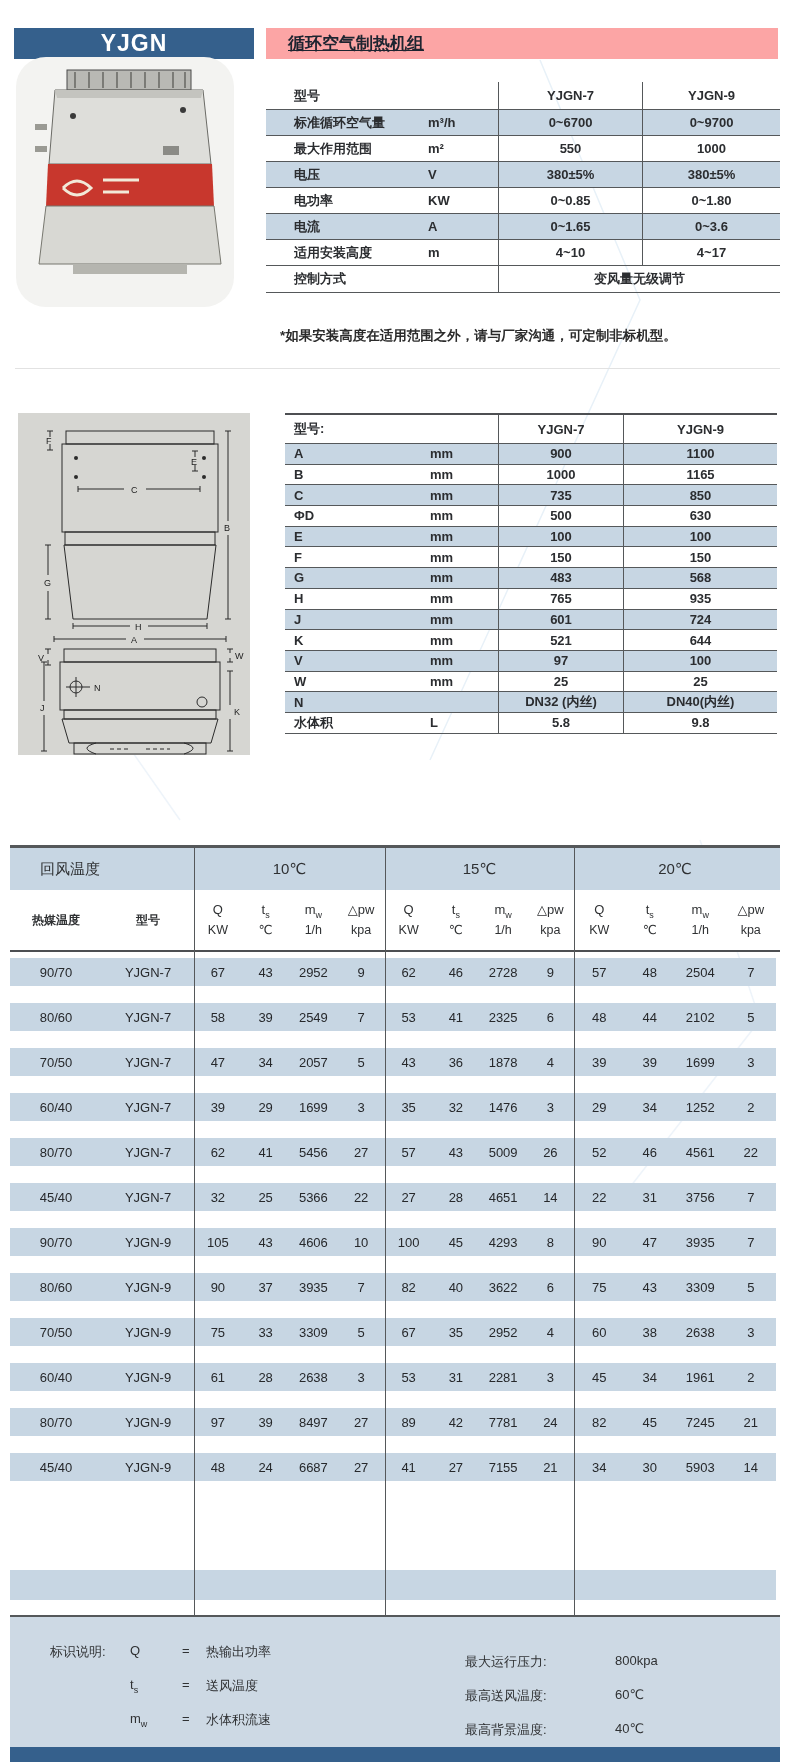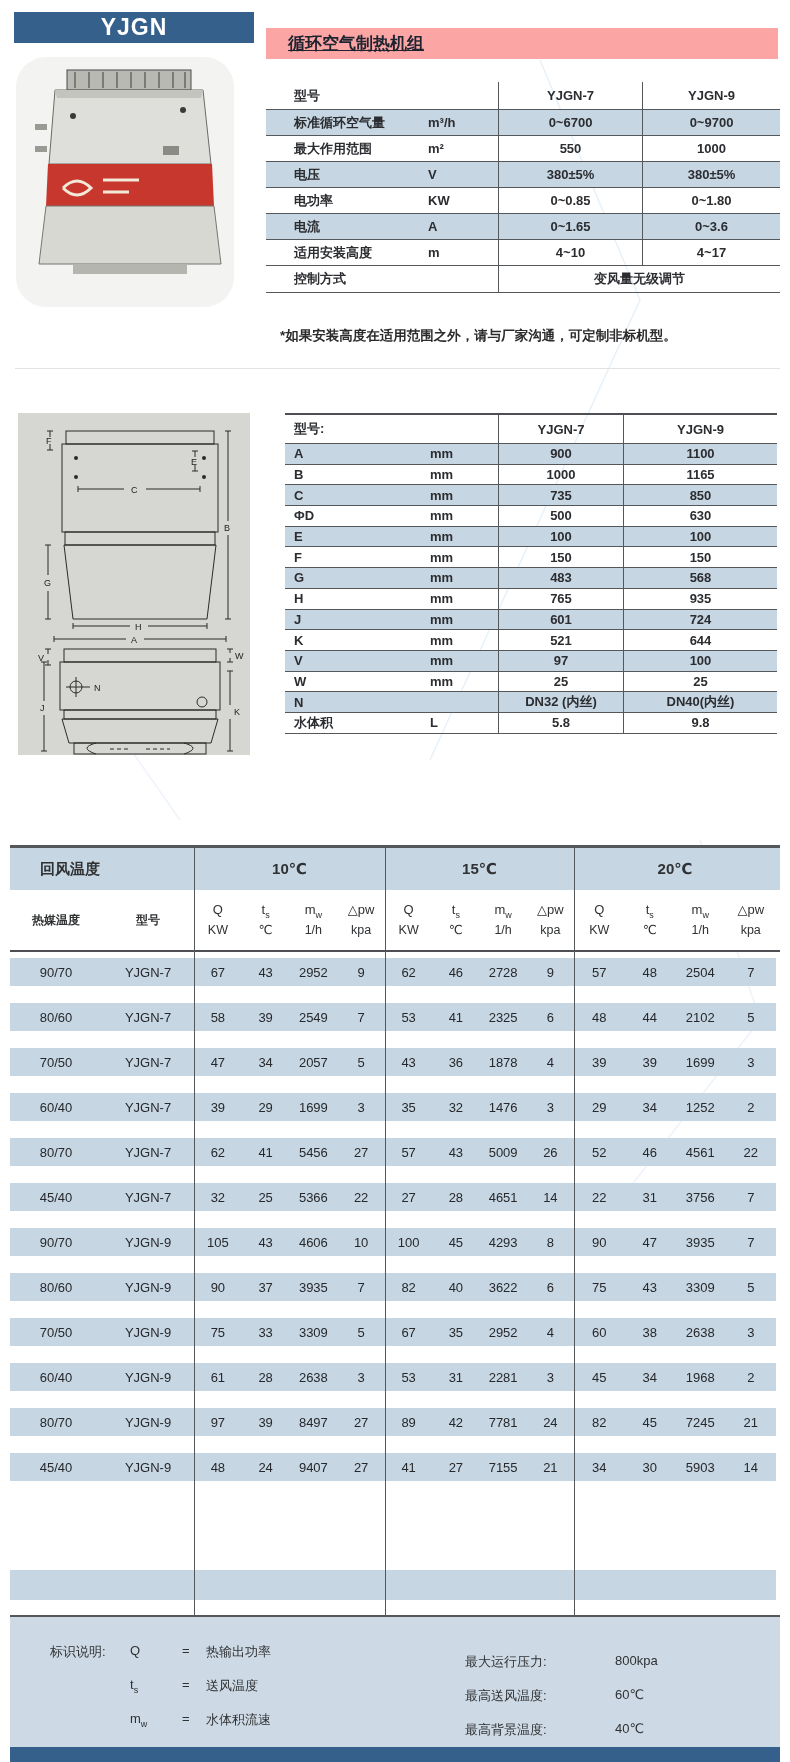--- a/index.html
+++ b/index.html
@@ -1,21 +1,21 @@
 <!DOCTYPE html>
 <html><head>
 <meta charset="utf-8">
 <style>
   * { margin:0; padding:0; box-sizing:border-box; }
   html,body { background:#ffffff; }
   body { font-family:"Liberation Sans","DejaVu Sans",sans-serif; color:#2f3133; }
   .page { position:relative; width:790px; height:1762px; background:#fff; overflow:hidden; }
 
   
-  .brand-box { position:absolute; left:14px; top:12px; width:240px; height:31px;
+  .brand-box { position:absolute; left:14px; top:28px; width:240px; height:31px;
     background:#35608c; color:#fff; font-size:23px; font-weight:bold; letter-spacing:1px;
     text-align:center; line-height:31px; }
   .title-box { position:absolute; left:266px; top:28px; width:512px; height:31px;
     background:#fca5a5; color:#1d2430; font-size:17px; font-weight:bold;
     line-height:31px; padding-left:22px;text-decoration:underline; }
 
   
   .wm { position:absolute; left:0; top:0; pointer-events:none; }
 
   
@@ -42,21 +42,21 @@
   .diagram { position:absolute; left:18px; top:413px; width:232px; height:342px; background:#d6d6d2; }
 
   .dim-table { left:285px; top:413px; width:492px; border-top:2px solid #4d4f52; }
   .dim-table .tr { grid-template-columns:143px 70px 125px 154px; height:20.7px; }
   .dim-table .label { padding-left:9px; }
   .dim-table .tr.head { height:29px; }
 
   
   .perf { position:absolute; left:10px; top:845px; width:770px; height:770px; border-top:3px solid #55585a; font-size:13px; }
   .p-head1 { display:grid; grid-template-columns:184px 191px 189px 202px; height:42px;
-    background:#c7d6e3; align-items:center; font-weight:bold; font-size:15px; }
+    background:#c7d6e3; align-items:center; font-weight:normal; font-size:15px; }
   .p-head1 .ph-label { padding-left:30px; }
   .p-head1 .ph-g { text-align:center; }
   .p-head2 { display:grid; grid-template-columns:92px 92px 191px 189px 202px; height:62px;
     align-items:center; border-bottom:2px solid #4d4f52; background:#fff; font-weight:bold; }
   .p-head2 .ph2-l { text-align:center; font-size:12px; }
   .ph2-group { display:grid; grid-template-columns:repeat(4,1fr); height:100%; }
   .sc { display:flex; flex-direction:column; justify-content:center; align-items:center; line-height:15px; font-weight:normal; }
   .sc .sym { font-size:13px; }
   .sc .su { font-size:12.5px; }
   sub { font-size:9px; }
@@ -583,21 +583,21 @@
         <div class="pc">61</div>
         <div class="pc">28</div>
         <div class="pc">2638</div>
         <div class="pc">3</div>
         <div class="pc">53</div>
         <div class="pc">31</div>
         <div class="pc">2281</div>
         <div class="pc">3</div>
         <div class="pc">45</div>
         <div class="pc">34</div>
-        <div class="pc">1968</div>
+        <div class="pc">1961</div>
         <div class="pc">2</div>
       </div>
         <div class="p-row">
         <div class="pc">80/70</div>
         <div class="pc">YJGN-9</div>
         <div class="pc">97</div>
         <div class="pc">39</div>
         <div class="pc">8497</div>
         <div class="pc">27</div>
         <div class="pc">89</div>
@@ -607,21 +607,21 @@
         <div class="pc">82</div>
         <div class="pc">45</div>
         <div class="pc">7245</div>
         <div class="pc">21</div>
       </div>
         <div class="p-row">
         <div class="pc">45/40</div>
         <div class="pc">YJGN-9</div>
         <div class="pc">48</div>
         <div class="pc">24</div>
-        <div class="pc">9407</div>
+        <div class="pc">6687</div>
         <div class="pc">27</div>
         <div class="pc">41</div>
         <div class="pc">27</div>
         <div class="pc">7155</div>
         <div class="pc">21</div>
         <div class="pc">34</div>
         <div class="pc">30</div>
         <div class="pc">5903</div>
         <div class="pc">14</div>
       </div>

